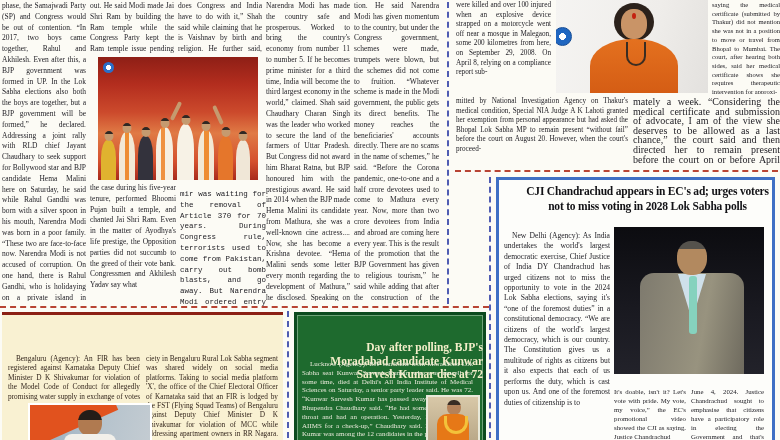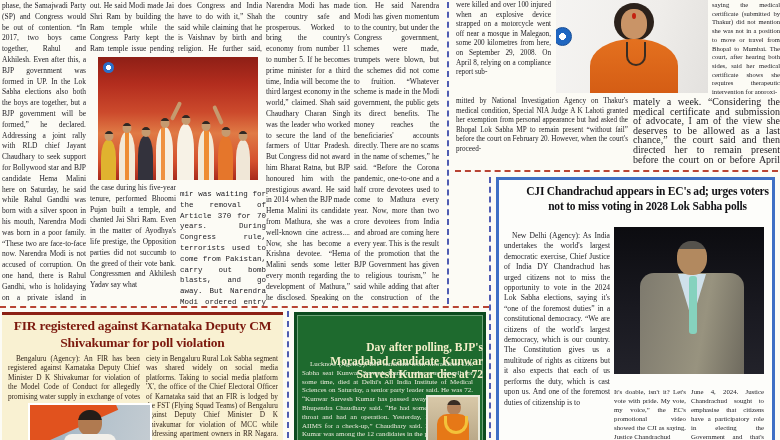--- a/index.html
+++ b/index.html
@@ -109,33 +109,31 @@
     <div class="col" style="left:0;top:1px;width:95px;height:95px;font-size:7.2px;line-height:9.6px;">were killed and over 100 injured when an explosive device strapped on a motorcycle went off near a mosque in Malegaon, some 200 kilometres from here, on September 29, 2008. On April 8, relying on a compliance report sub-</div>
     <div class="photo tphoto" style="left:100px;top:0;width:152px;height:93px;">
       <i class="t-hair"></i>
       <i class="t-face"></i>
       <i class="t-tilak"></i>
       <i class="t-robe"></i>
       <i class="t-mala"></i>
       <i class="t-logo"></i>
     </div>
     <div class="col" style="left:256px;top:1px;width:68px;height:93px;font-size:6.6px;line-height:8.7px;">saying the medical certificate (submitted by Thakur) did not mention she was not in a position to move or travel from Bhopal to Mumbai. The court, after hearing both sides, said her medical certificate shows she requires therapeutic intervention for approxi-</div>
-    <div class="col" style="left:0;top:97px;width:172px;height:68px;font-size:7.2px;line-height:9.6px;">mitted by National Investigation Agency on Thakur's medical condition, Special NIA Judge A K Lahoti granted her exemption from personal appearance but had asked the Bhopal Lok Sabha MP to remain present “without fail” before the court on February 20. However, when the court's proceed-</div>
+    <div class="col" style="left:0;top:97px;width:172px;height:68px;font-size:7.2px;line-height:9.6px;">mitted by National Investigation Agency on Thakur's medical condition, Special NIA Judge A K Lahoti granted her exemption from personal appearance but had asked the Bhopal Lok Sabha MP to remain present “without fail” before the court on August 20. However, when the court's proceed-</div>
     <div class="col" style="left:177px;top:97px;width:147px;height:68px;font-size:10px;line-height:9.6px;">mately a week. “Considering the medical certificate and submission of advocate, I am of the view she deserves to be allowed as a last chance,” the court said and then directed her to remain present before the court on or before April 25, else “necessary order will be passed”.</div>
   </section>
 
   <div class="vdash" style="left:447px;top:2px;height:302px;"></div>
   <div class="hdash" style="left:455px;top:170px;width:323px;"></div>
   <div class="hdash" style="left:0;top:306px;width:489px;"></div>
   <div class="vdash" style="left:287px;top:311px;height:127px;"></div>
   <div class="vdash" style="left:489px;top:177px;height:261px;"></div>
 
   <section class="sect firbox">
-    <div class="fir-h">FIR registered against Karnataka Deputy CM</div>
-    <div class="fir-h fir-h2">Shivakumar for poll violation</div>
     <div class="fircol" style="left:6px;top:39px;width:132px;height:48px;text-indent:8px;">Bengaluru (Agency): An FIR has been registered against Karnataka Deputy Chief Minister D K Shivakumar for violation of the Model Code of Conduct for allegedly promising water supply in exchange of votes to residents of a</div>
     <div class="fircol" style="left:144px;top:39px;width:132px;height:87px;">ciety in Bengaluru Rural Lok Sabha segment was shared widely on social media platforms. Taking to social media platform 'X', the office of the Chief Electoral Officer of Karnataka said that an FIR is lodged by the FST (Flying Squad Teams) of Bengaluru against Deputy Chief Minister D K Shivakumar for violation of MCC while addressing apartment owners in RR Nagara. The FIR has been registered at RMC</div>
     <div class="photo sphoto" style="left:26px;top:88px;width:120px;height:38px;">
       <i class="s-banner"></i>
       <i class="s-head"></i>
       <i class="s-torso"></i>
     </div>
   </section>
 
   <section class="sect grnbox">

